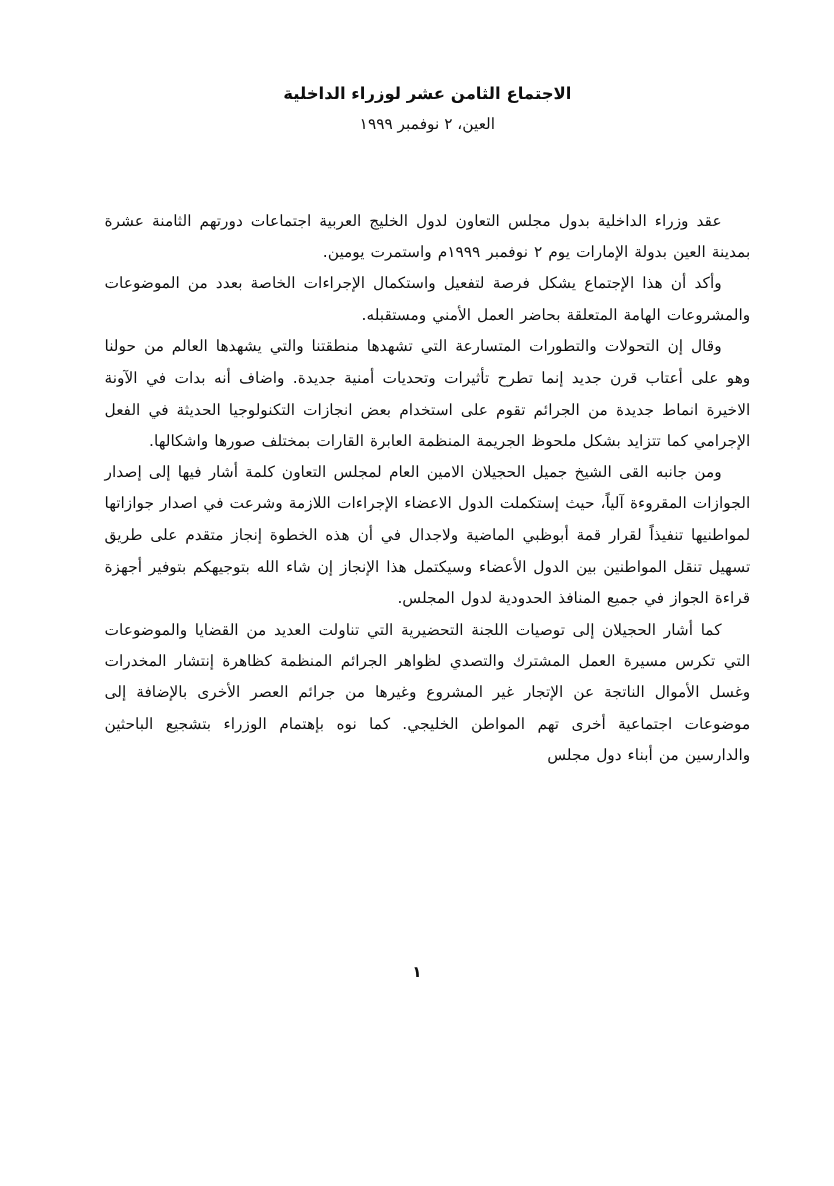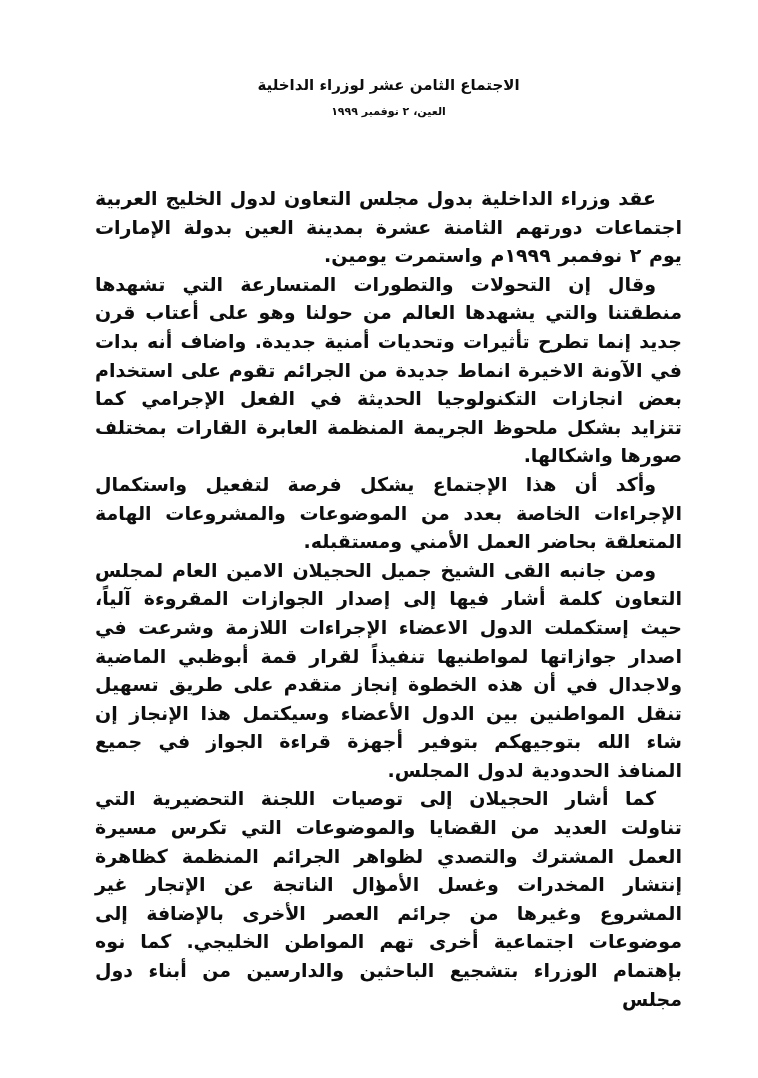--- a/index.html
+++ b/index.html
@@ -21,31 +21,30 @@
     margin-left: 95px;
   }
   .doc-title {
     margin: 0;
     font-size: 15px;
     font-weight: 700;
     letter-spacing: 0;
   }
   .doc-date {
     margin: 11px 0 0 0;
-    font-size: 11px;
-    font-weight: 700;
+    font-size: 14px;
+    font-weight: 400;
   }
   .doc-body {
     direction: rtl;
     margin: 66px 76px 0 95px;
-    font-size: 19px;
+    font-size: 14px;
     line-height: 28.6px;
     text-align: justify;
     word-spacing: 1px;
-    font-weight: bold;
   }
   .doc-body p {
     margin: 0;
     text-indent: 26px;
   }
   .page-number {
     position: absolute;
     top: 876px;
     left: 0;
     width: 100%;
@@ -60,22 +59,22 @@
 
 <div class="page">
 
   <header class="doc-header">
     <h1 class="doc-title">الاجتماع الثامن عشر لوزراء الداخلية</h1>
     <h2 class="doc-date">العين، ٢ نوفمبر ١٩٩٩</h2>
   </header>
 
   <main class="doc-body">
     <p>عقد وزراء الداخلية بدول مجلس التعاون لدول الخليج العربية اجتماعات دورتهم الثامنة عشرة بمدينة العين بدولة الإمارات يوم ٢ نوفمبر ١٩٩٩م واستمرت يومين.</p>
+    <p>وأكد أن هذا الإجتماع يشكل فرصة لتفعيل واستكمال الإجراءات الخاصة بعدد من الموضوعات والمشروعات الهامة المتعلقة بحاضر العمل الأمني ومستقبله.</p>
     <p>وقال إن التحولات والتطورات المتسارعة التي تشهدها منطقتنا والتي يشهدها العالم من حولنا وهو على أعتاب قرن جديد إنما تطرح تأثيرات وتحديات أمنية جديدة. واضاف أنه بدات في الآونة الاخيرة انماط جديدة من الجرائم تقوم على استخدام بعض انجازات التكنولوجيا الحديثة في الفعل الإجرامي كما تتزايد بشكل ملحوظ الجريمة المنظمة العابرة القارات بمختلف صورها واشكالها.</p>
-    <p>وأكد أن هذا الإجتماع يشكل فرصة لتفعيل واستكمال الإجراءات الخاصة بعدد من الموضوعات والمشروعات الهامة المتعلقة بحاضر العمل الأمني ومستقبله.</p>
     <p>ومن جانبه القى الشيخ جميل الحجيلان الامين العام لمجلس التعاون كلمة أشار فيها إلى إصدار الجوازات المقروءة آلياً، حيث إستكملت الدول الاعضاء الإجراءات اللازمة وشرعت في اصدار جوازاتها لمواطنيها تنفيذاً لقرار قمة أبوظبي الماضية ولاجدال في أن هذه الخطوة إنجاز متقدم على طريق تسهيل تنقل المواطنين بين الدول الأعضاء وسيكتمل هذا الإنجاز إن شاء الله بتوجيهكم بتوفير أجهزة قراءة الجواز في جميع المنافذ الحدودية لدول المجلس.</p>
     <p>كما أشار الحجيلان إلى توصيات اللجنة التحضيرية التي تناولت العديد من القضايا والموضوعات التي تكرس مسيرة العمل المشترك والتصدي لظواهر الجرائم المنظمة كظاهرة إنتشار المخدرات وغسل الأموال الناتجة عن الإتجار غير المشروع وغيرها من جرائم العصر الأخرى بالإضافة إلى موضوعات اجتماعية أخرى تهم المواطن الخليجي. كما نوه بإهتمام الوزراء بتشجيع الباحثين والدارسين من أبناء دول مجلس</p>
   </main>
 
   <footer>
     <div class="page-number">١</div>
   </footer>
 
 </div>
 

